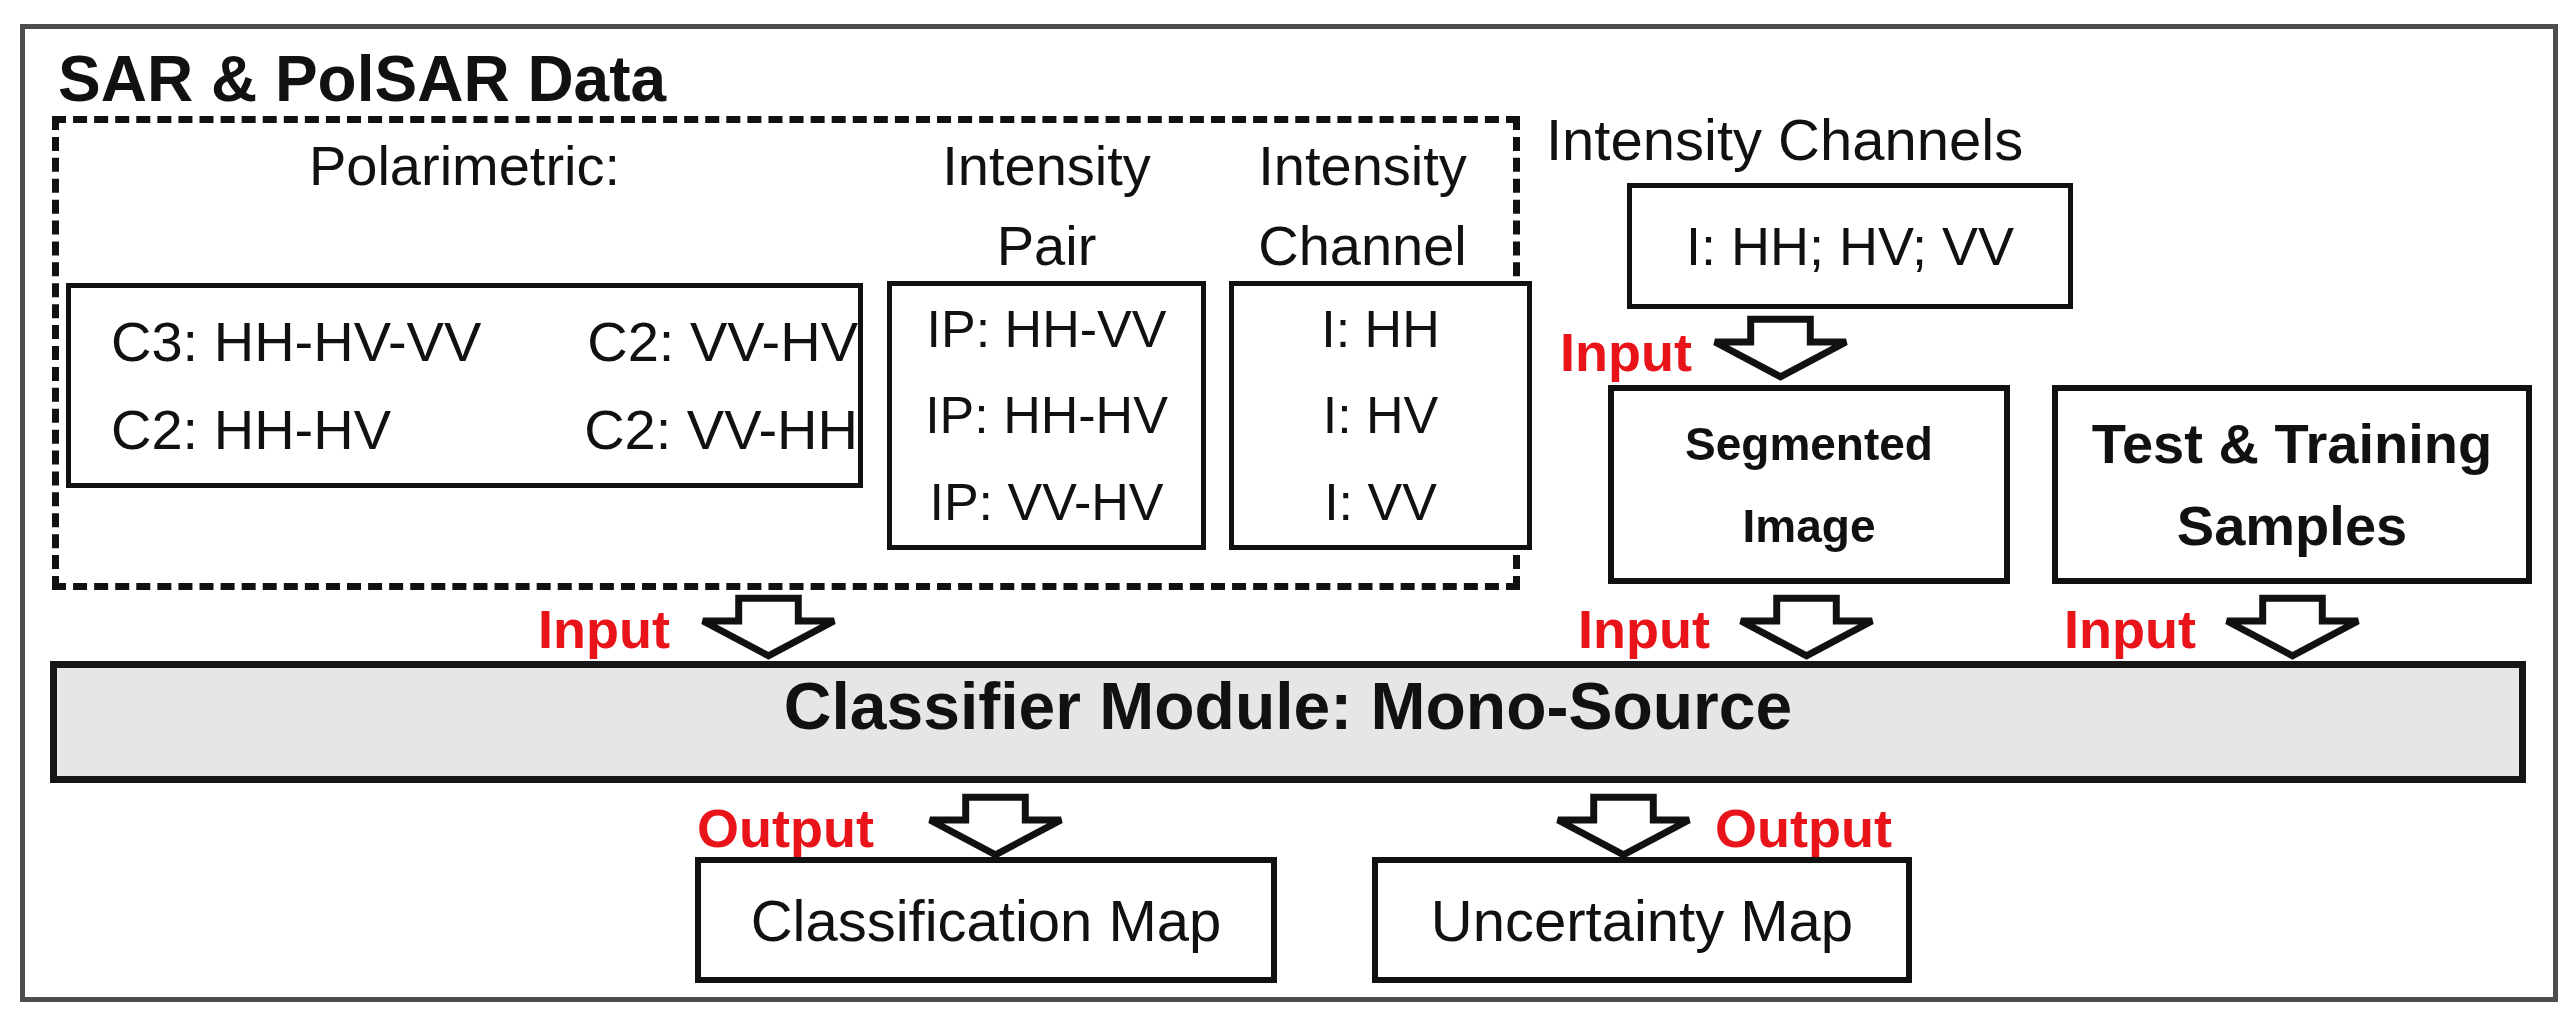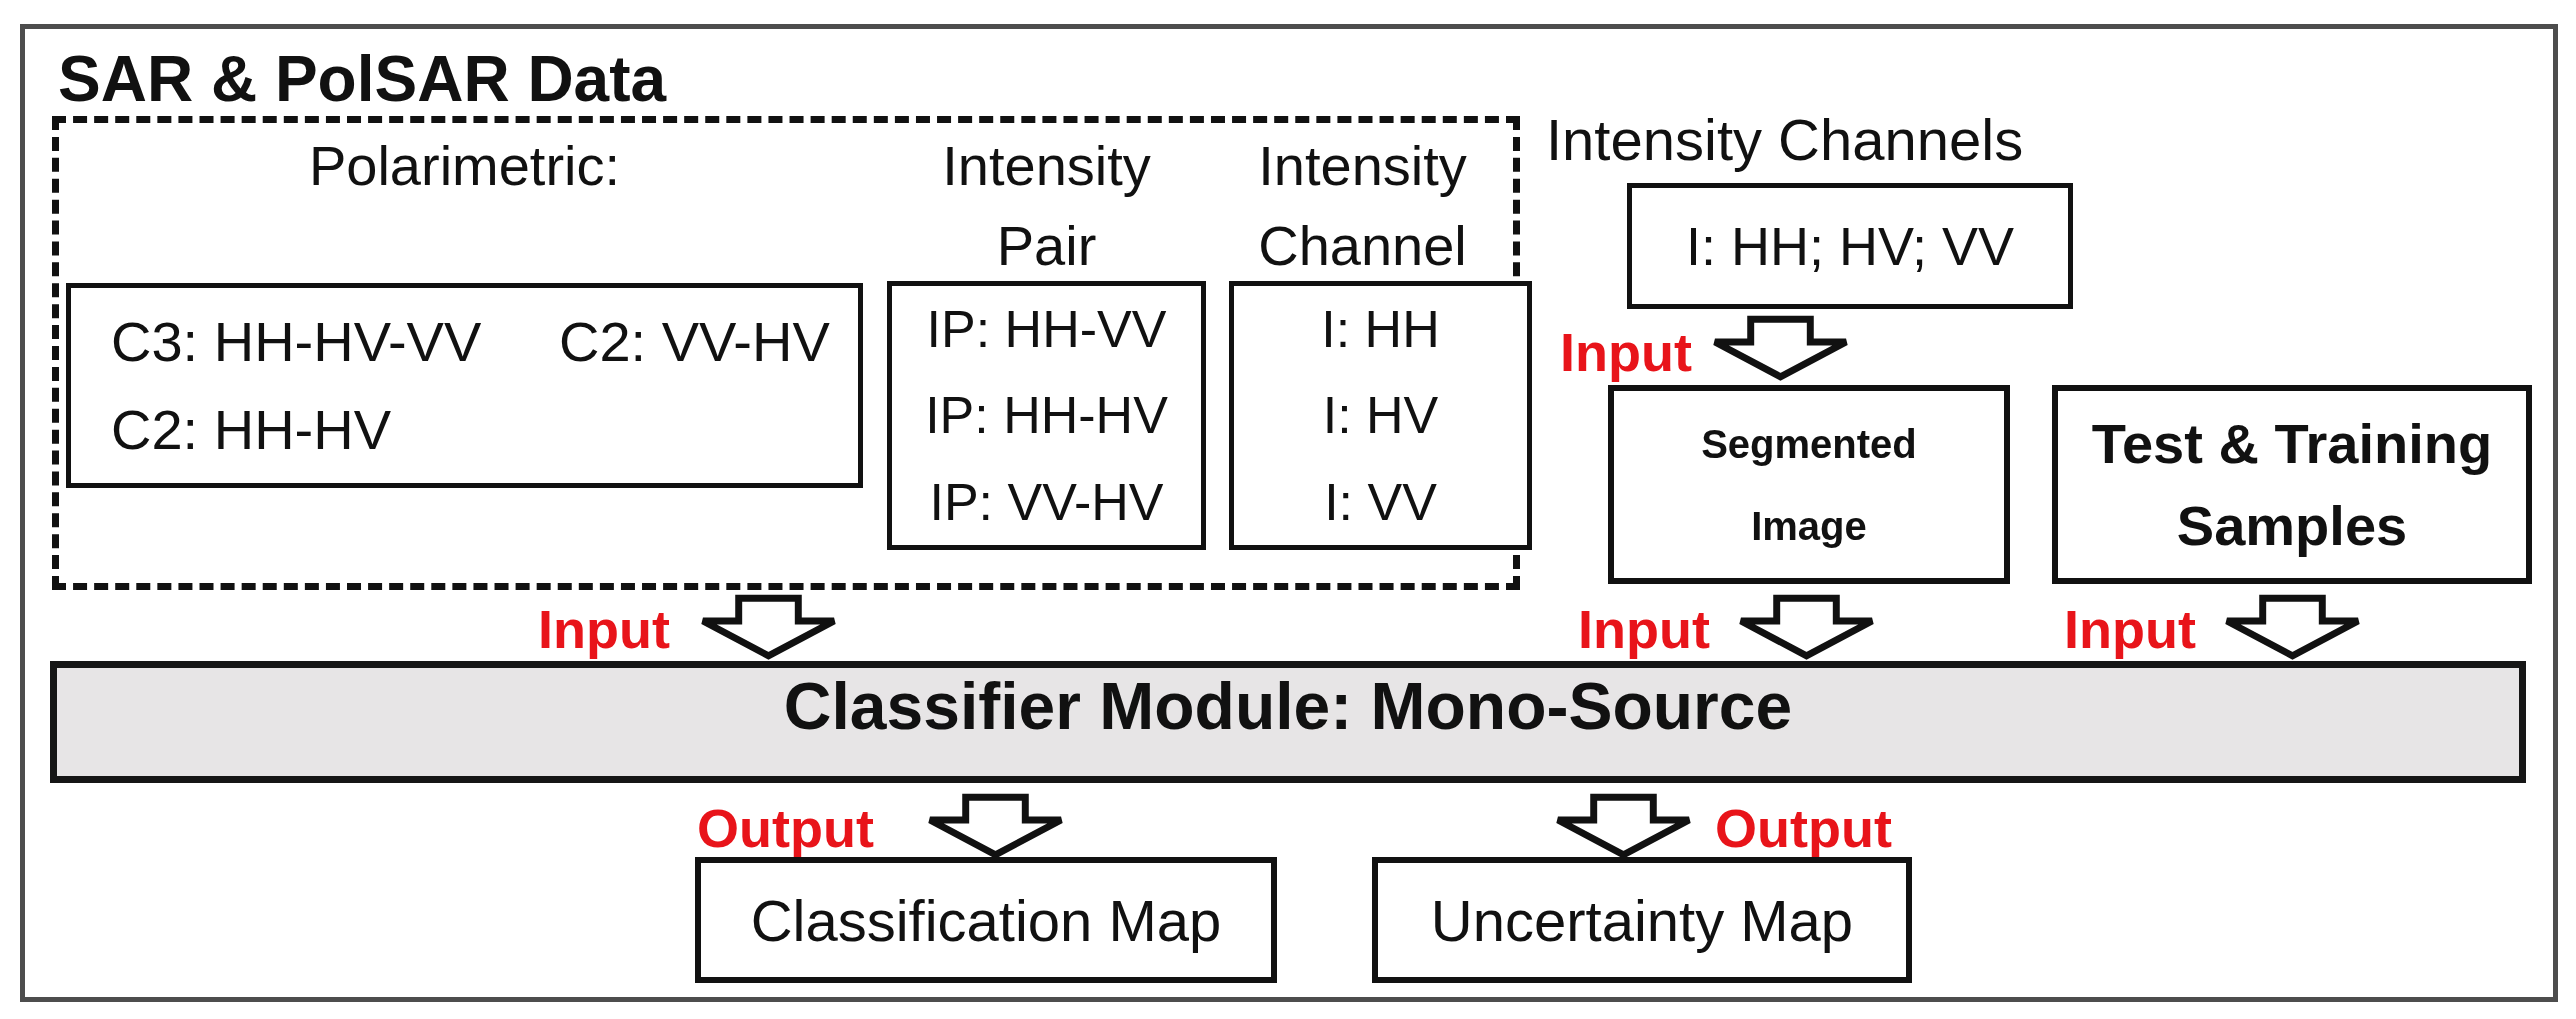--- a/index.html
+++ b/index.html
@@ -35,21 +35,21 @@
   .col-heading{
     font-size:56px;line-height:80px;text-align:center;white-space:nowrap;
   }
   .solid-box{
     border:5px solid var(--line);
     background:#fff;
     display:flex;flex-direction:column;justify-content:space-around;
     box-sizing:border-box;
   }
   .cov-box{left:66px;top:283px;width:797px;height:205px;padding:10px 0;}
-  .cov-row{display:flex;flex-direction:row;font-size:56px;white-space:nowrap;}
+  .cov-row{display:flex;flex-direction:row;font-size:56px;white-space:nowrap;justify-content:space-between;}
   .cov-cell-1{margin-left:40px;width:448px;text-align:left;}
   .cov-cell-2{text-align:left;}
   .ip-box{left:887px;top:281px;width:319px;height:269px;font-size:52px;text-align:center;}
   .ic-box{left:1229px;top:281px;width:303px;height:269px;font-size:52px;text-align:center;}
   .list-line{white-space:nowrap;}
   .ichannels-label{
     left:1546px;top:106px;font-size:58px;white-space:nowrap;
   }
   .ihv-box{
     left:1582px;top:183px;width:446px;height:126px;
@@ -57,21 +57,21 @@
     display:flex;align-items:center;justify-content:center;
     font-size:54px;white-space:nowrap;box-sizing:border-box;margin-left:45px;
   }
   .flow-label{
     font-size:54px;font-weight:700;color:var(--red);white-space:nowrap;
   }
   .arrow-icon{display:block;}
   .big-box{
     border:6px solid var(--line);
     display:flex;flex-direction:column;align-items:center;justify-content:center;
-    text-align:center;font-weight:bold;font-size:40px;line-height:82px;
+    text-align:center;font-weight:bold;font-size:46px;line-height:82px;
     box-sizing:border-box;background:#fff;
   }
   .seg-box{left:1608px;top:385px;width:402px;height:199px;}
   .test-box{left:2052px;top:385px;width:480px;height:199px;font-size:56px;}
   .classifier-bar{
     left:50px;top:661px;width:2476px;height:122px;
     background:var(--bar-fill);
     border:7px solid #161616;
     display:flex;align-items:flex-start;justify-content:center;
     font-size:66px;font-weight:bold;box-sizing:border-box;white-space:nowrap;
@@ -99,20 +99,21 @@
     <div>Polarimetric:</div>
   </div>
 
   <div class="abs solid-box cov-box">
     <div class="cov-row">
       <span class="cov-cell-1">C3: HH-HV-VV</span>
       <span class="cov-cell-2">C2: VV-HV</span>
     </div>
     <div class="cov-row">
       <span class="cov-cell-1">C2: HH-HV</span>
+      <span class="cov-cell-2">C2: VV-HH</span>
     </div>
   </div>
 
   <div class="abs col-heading" style="left:887px;top:126px;width:319px;">
     <div>Intensity</div>
     <div>Pair</div>
   </div>
 
   <div class="abs solid-box ip-box">
     <div class="list-line">IP: HH-VV</div>

